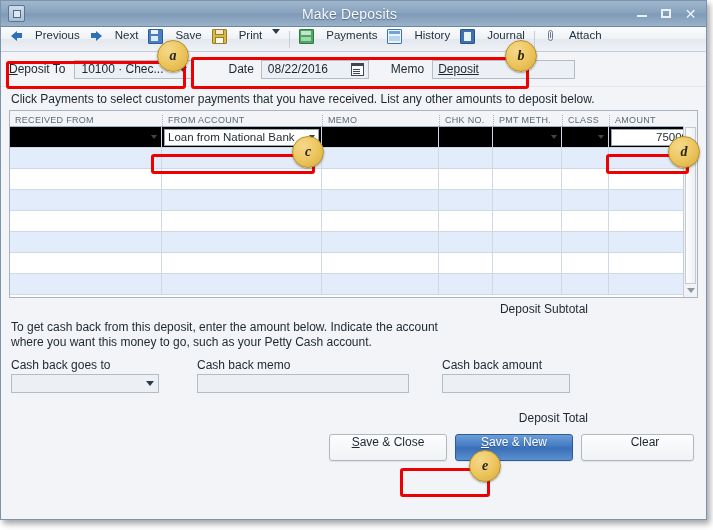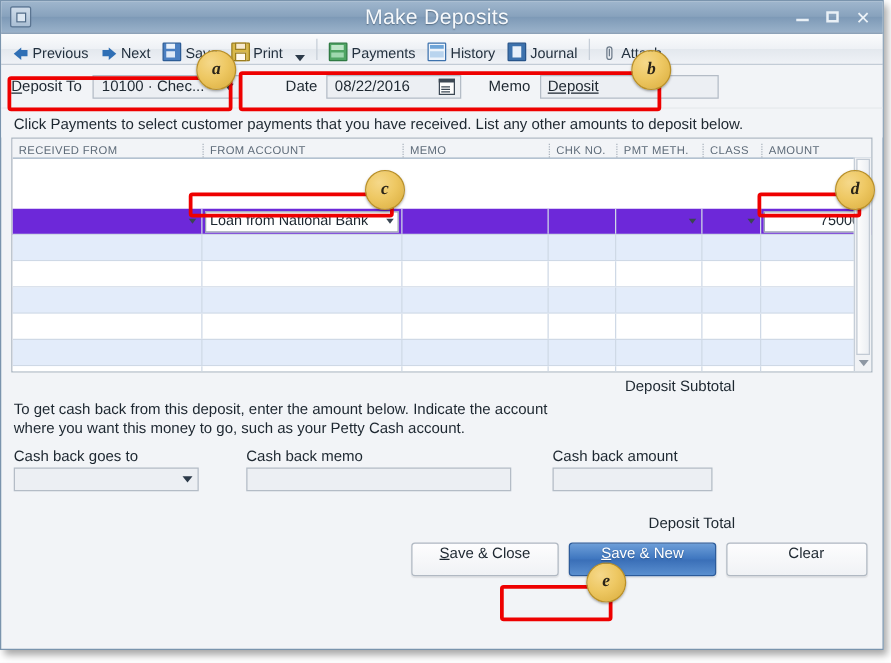--- a/index.html
+++ b/index.html
@@ -30,37 +30,37 @@
   }
   .sysicon{
     width:15px;height:15px;margin-left:7px;
     background:linear-gradient(to bottom,#cfdcea,#aabfd4);
     border:1px solid #5b7592;border-radius:2px;
     display:flex;align-items:center;justify-content:center;
   }
   .sysicon i{display:block;width:6px;height:6px;border:1px solid #4f6a87;background:#dce7f2;}
   .title{
     position:absolute;left:0;right:8px;text-align:center;
-    font-size:17px;color:#f6f9fc;letter-spacing:.2px;
+    font-size:14px;color:#f6f9fc;letter-spacing:.2px;
     text-shadow:0 1px 1px rgba(40,60,80,.55);
     pointer-events:none;
   }
   .wbtns{position:absolute;right:8px;top:0;height:25px;display:flex;align-items:center;gap:9px;}
   .wbtn{width:15px;height:14px;position:relative;cursor:default;}
   .wbtn.min::after{content:"";position:absolute;left:2px;top:8px;width:10px;height:2px;background:#e9f0f6;}
   .wbtn.max::after{content:"";position:absolute;left:2px;top:2px;width:10px;height:9px;border:2px solid #e9f0f6;box-sizing:border-box;}
   .wbtn.close{font-size:14px;color:#edf3f8;line-height:14px;text-align:center;font-family:"Liberation Sans",sans-serif;}
   
   .toolbar{
     height:24px;display:flex;align-items:center;
     background:linear-gradient(to bottom,#fbfcfd 0%,#eef1f5 50%,#e3e8ee 51%,#eff2f6 100%);
     border-bottom:1px solid #c3ccd6;
     padding:0 4px;font-size:11.5px;color:#23313f;
   }
-  .tbtn{display:flex;align-items:flex-end;gap:3px;padding:1px 5px;height:20px;white-space:nowrap;}
+  .tbtn{display:flex;align-items:flex-start;gap:12px;padding:1px 5px;height:20px;white-space:nowrap;}
   .tsep{width:1px;height:17px;background:#c6ced8;margin:0 4px;}
   .ic{width:13px;height:13px;display:inline-block;position:relative;flex:none;}
   
   .ic.arrow-left::before,.ic.arrow-right::before{
     content:"";position:absolute;left:1px;top:2px;width:0;height:0;
     border-top:5px solid transparent;border-bottom:5px solid transparent;
   }
   .ic.arrow-left::before{border-right:6px solid #2f6fb5;}
   .ic.arrow-left::after{content:"";position:absolute;left:6px;top:4px;width:6px;height:5px;background:#2f6fb5;}
   .ic.arrow-right::before{border-left:6px solid #2f6fb5;left:6px;}
@@ -131,21 +131,21 @@
   }
   .ghead .gh{padding:0 5px 1px 5px;box-sizing:border-box;white-space:nowrap;overflow:hidden;
     border-left:1px dotted #aab3bd;}
   .ghead .gh:first-child{border-left:none;}
   .grow{display:flex;height:21px;border-bottom:1px solid #cfd9e6;box-sizing:border-box;}
   .grow .gc{box-sizing:border-box;border-right:1px solid #cfd9e6;display:flex;align-items:center;
     font-size:11.5px;color:#1d2730;padding:0 4px;overflow:hidden;position:relative;}
   .grow .gc:last-child{border-right:none;}
   .grow.alt{background:#e3ecfa;}
   .grow.white{background:#ffffff;}
-  .grow.active{background:#6d28d9;margin-top:40px;}
+  .grow.active{background:#000000;}
   .cellcombo{width:100%;height:17px;display:flex;align-items:center;justify-content:space-between;}
   .cellbox{
     background:#ffffff;border:1px solid #9aa5b1;height:17px;display:flex;align-items:center;
     padding:0 3px;box-sizing:border-box;font-size:11.5px;
   }
   .cellbox.amt{justify-content:flex-end;width:100%;}
   .caret-cell{width:0;height:0;border-left:3.5px solid transparent;border-right:3.5px solid transparent;border-top:4.5px solid #3a4653;}
   .txtcursor{display:inline-block;width:1px;height:12px;background:#111;margin-left:1px;}
   
   .vscroll{

